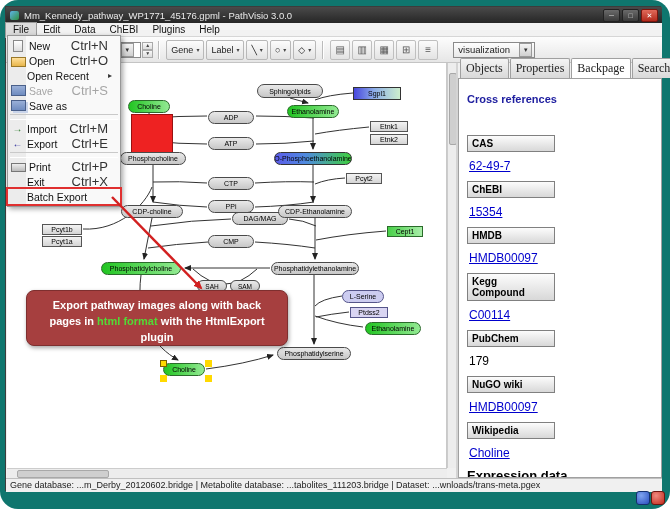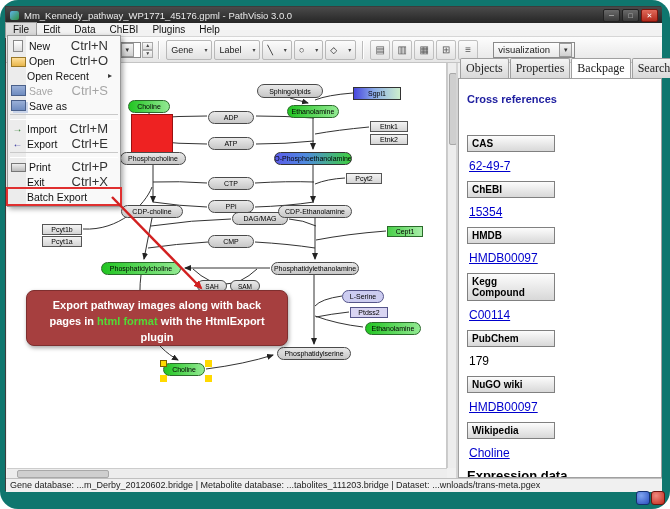--- a/index.html
+++ b/index.html
@@ -15,21 +15,21 @@
   .menubar{position:absolute;left:0;top:16px;width:656px;height:14px;background:#f2f2f2;border-bottom:1px solid #d6d6d6;display:flex;align-items:center;font-size:10px;color:#111;box-sizing:border-box;}
   .mb-item{padding:1px 7px;height:12px;line-height:12px;}
   .mb-item.active{background:#dcdcdc;outline:1px solid #9a9a9a;}
   
   .toolbar{position:absolute;left:0;top:30px;width:656px;height:26px;background:linear-gradient(#fdfdfd,#e6e6e6);border-bottom:1px solid #c4c4c4;display:flex;align-items:center;box-sizing:border-box;padding-left:49px;font-size:10px;color:#222;}
   .tb-sep{width:1px;height:18px;background:#bbb;border-right:1px solid #fff;margin:0 5px;flex:none;}
   .combo{height:16px;background:#fff;border:1px solid #8a8a8a;display:flex;align-items:center;font-size:9.5px;padding:0 2px 0 4px;box-sizing:border-box;flex:none;}
   .combo .arrow{margin-left:4px;font-size:7px;color:#333;background:linear-gradient(#f4f4f4,#d0d0d0);border:1px solid #999;width:11px;text-align:center;height:12px;line-height:12px;}
   .spinner{display:flex;flex-direction:column;margin-left:1px;flex:none;}
   .spinner span{font-size:5px;line-height:5px;color:#444;border:1px solid #aaa;background:linear-gradient(#f8f8f8,#ddd);width:9px;text-align:center;height:6px;}
-  .tool-btn{height:18px;border:1px solid #b8b8b8;background:linear-gradient(#fcfcfc,#e2e2e2);border-radius:2px;display:flex;align-items:center;padding:0 4px;margin:0 1px;font-size:9px;color:#222;flex:none;gap:8px;}
+  .tool-btn{height:18px;border:1px solid #b8b8b8;background:linear-gradient(#fcfcfc,#e2e2e2);border-radius:2px;display:flex;align-items:center;padding:0 4px;margin:0 1px;font-size:9px;color:#222;flex:none;}
   .tool-btn .arrow{font-size:6px;margin-left:3px;color:#444;}
   .tb-label{margin-right:4px;flex:none;}
   .align-btn{width:18px;height:18px;border:1px solid #bfbfbf;background:linear-gradient(#fbfbfb,#e3e3e3);border-radius:2px;margin:0 1px;font-size:10px;line-height:17px;text-align:center;color:#555;flex:none;}
   .viz-combo{margin-left:14px;width:82px;justify-content:space-between;background:linear-gradient(#fefefe,#e9e9e9);}
   
   .canvas{position:absolute;left:1px;top:56px;width:440px;height:405px;background:#fff;border-right:1px solid #c9c9c9;box-sizing:border-box;overflow:hidden;}
   .edges{position:absolute;left:0;top:0;pointer-events:none;}
   .pw-node{position:absolute;box-sizing:border-box;font-size:7px;color:#000;text-align:center;overflow:hidden;white-space:nowrap;display:flex;align-items:center;justify-content:center;}
   .pw-node.metabolite{background:linear-gradient(#e9e9e9,#c7c7c7);border:1px solid #4a4a4a;border-radius:7px;}
   .pw-node.metabolite-green{background:linear-gradient(90deg,#21c421,#93ea93);border:1px solid #2a6b2a;border-radius:7px;}

